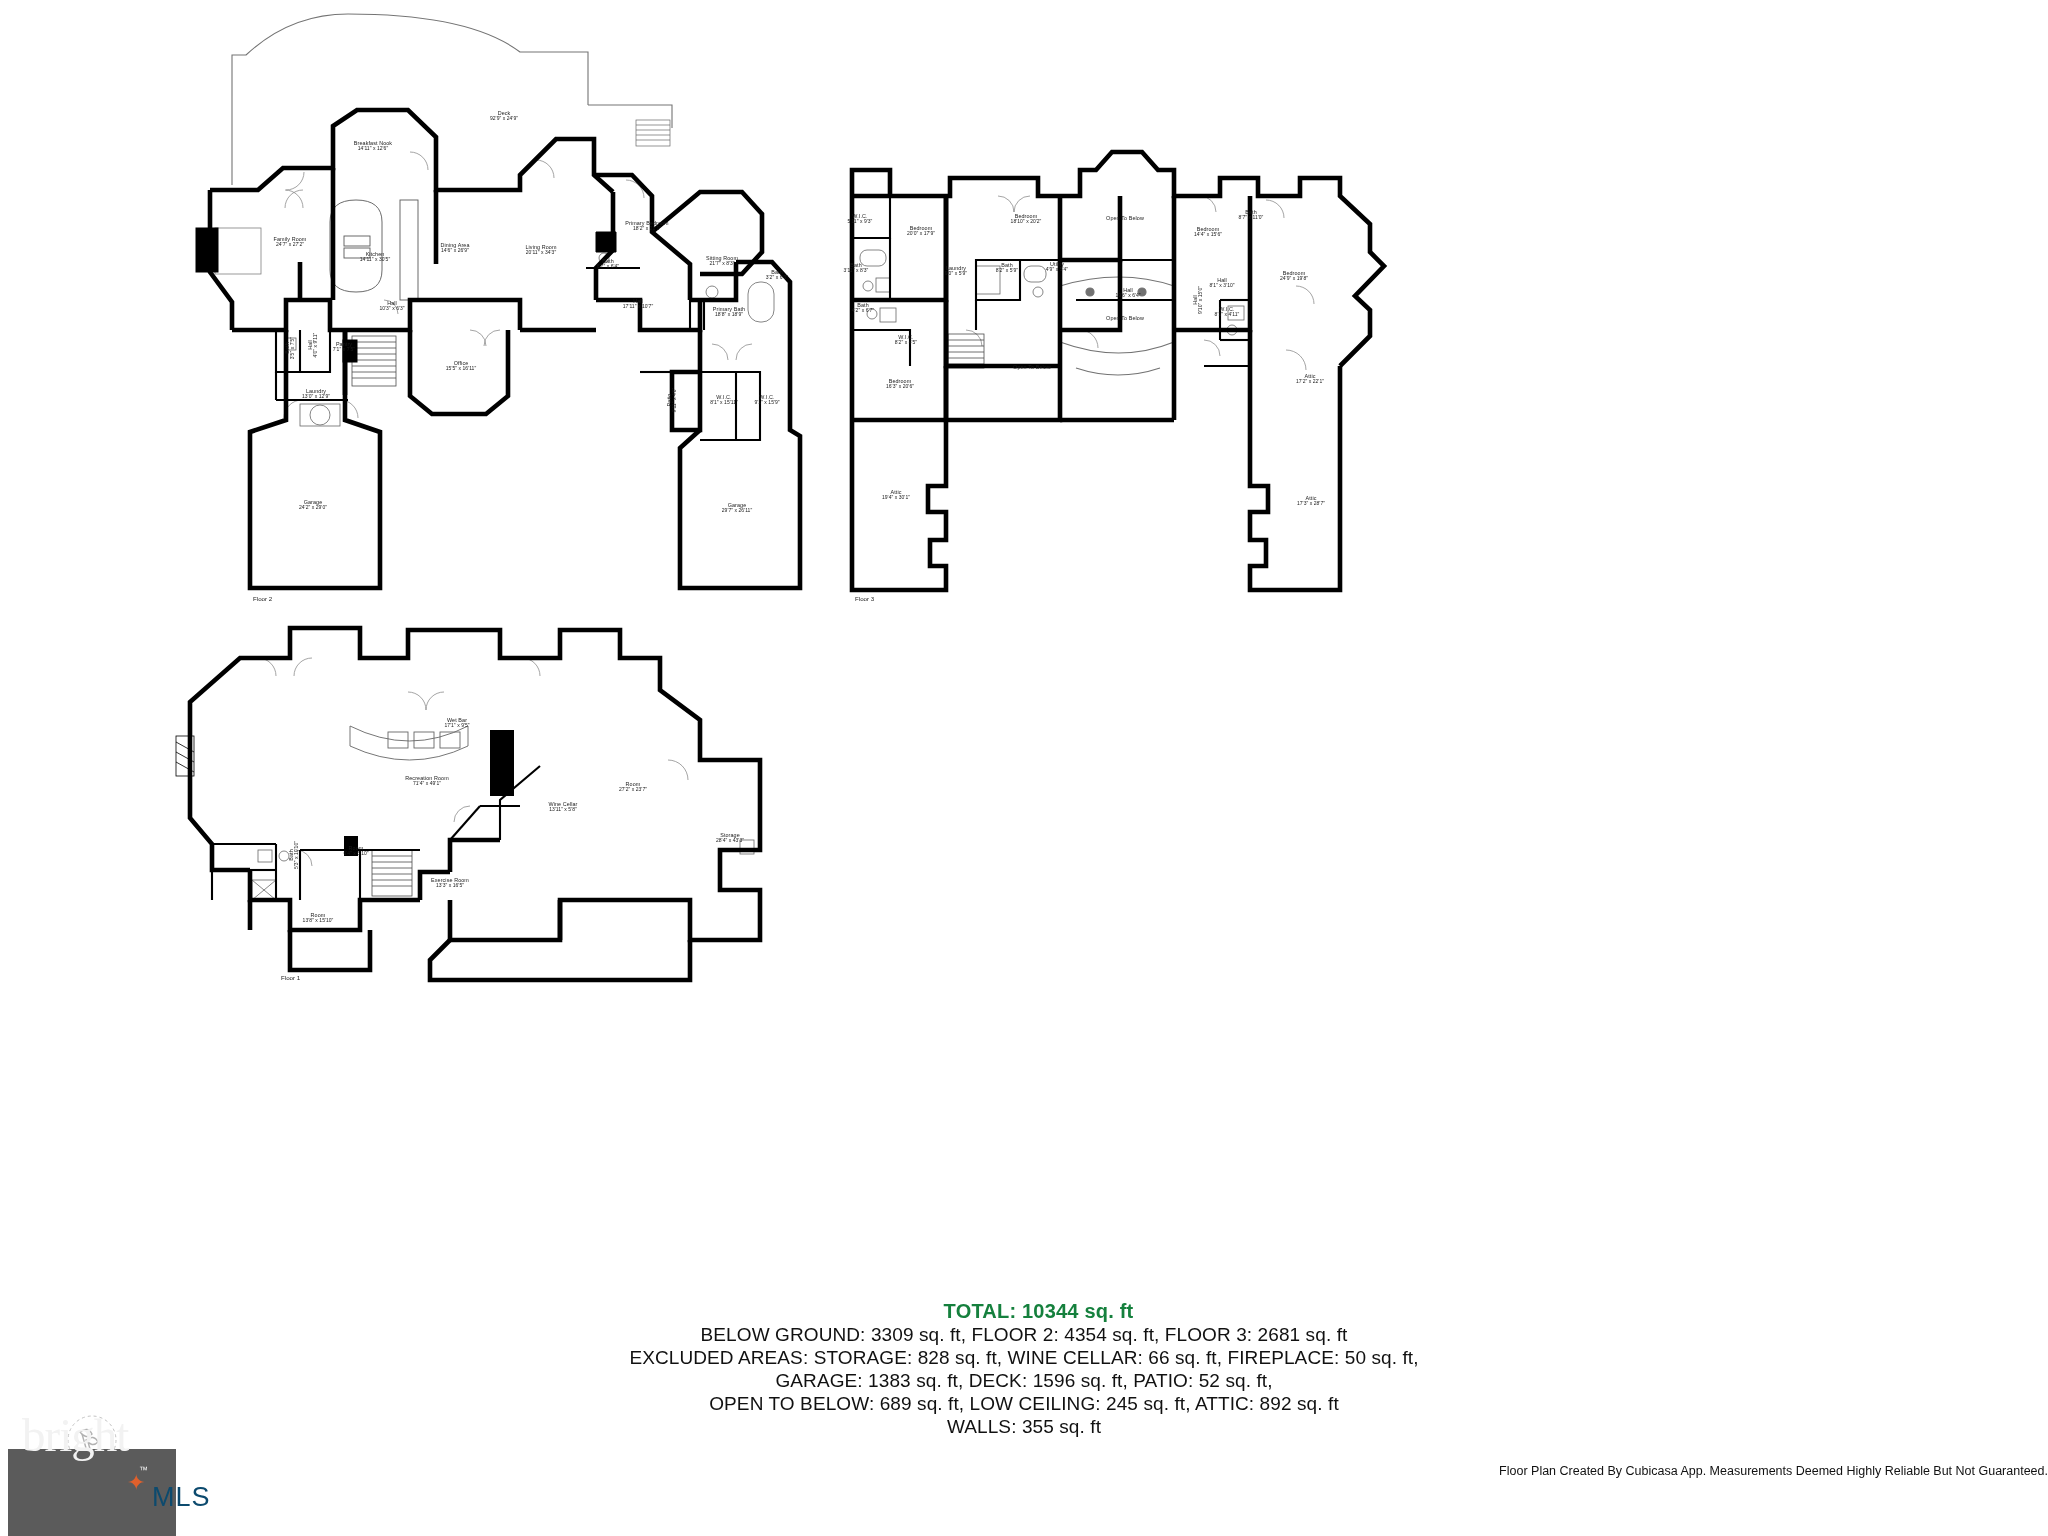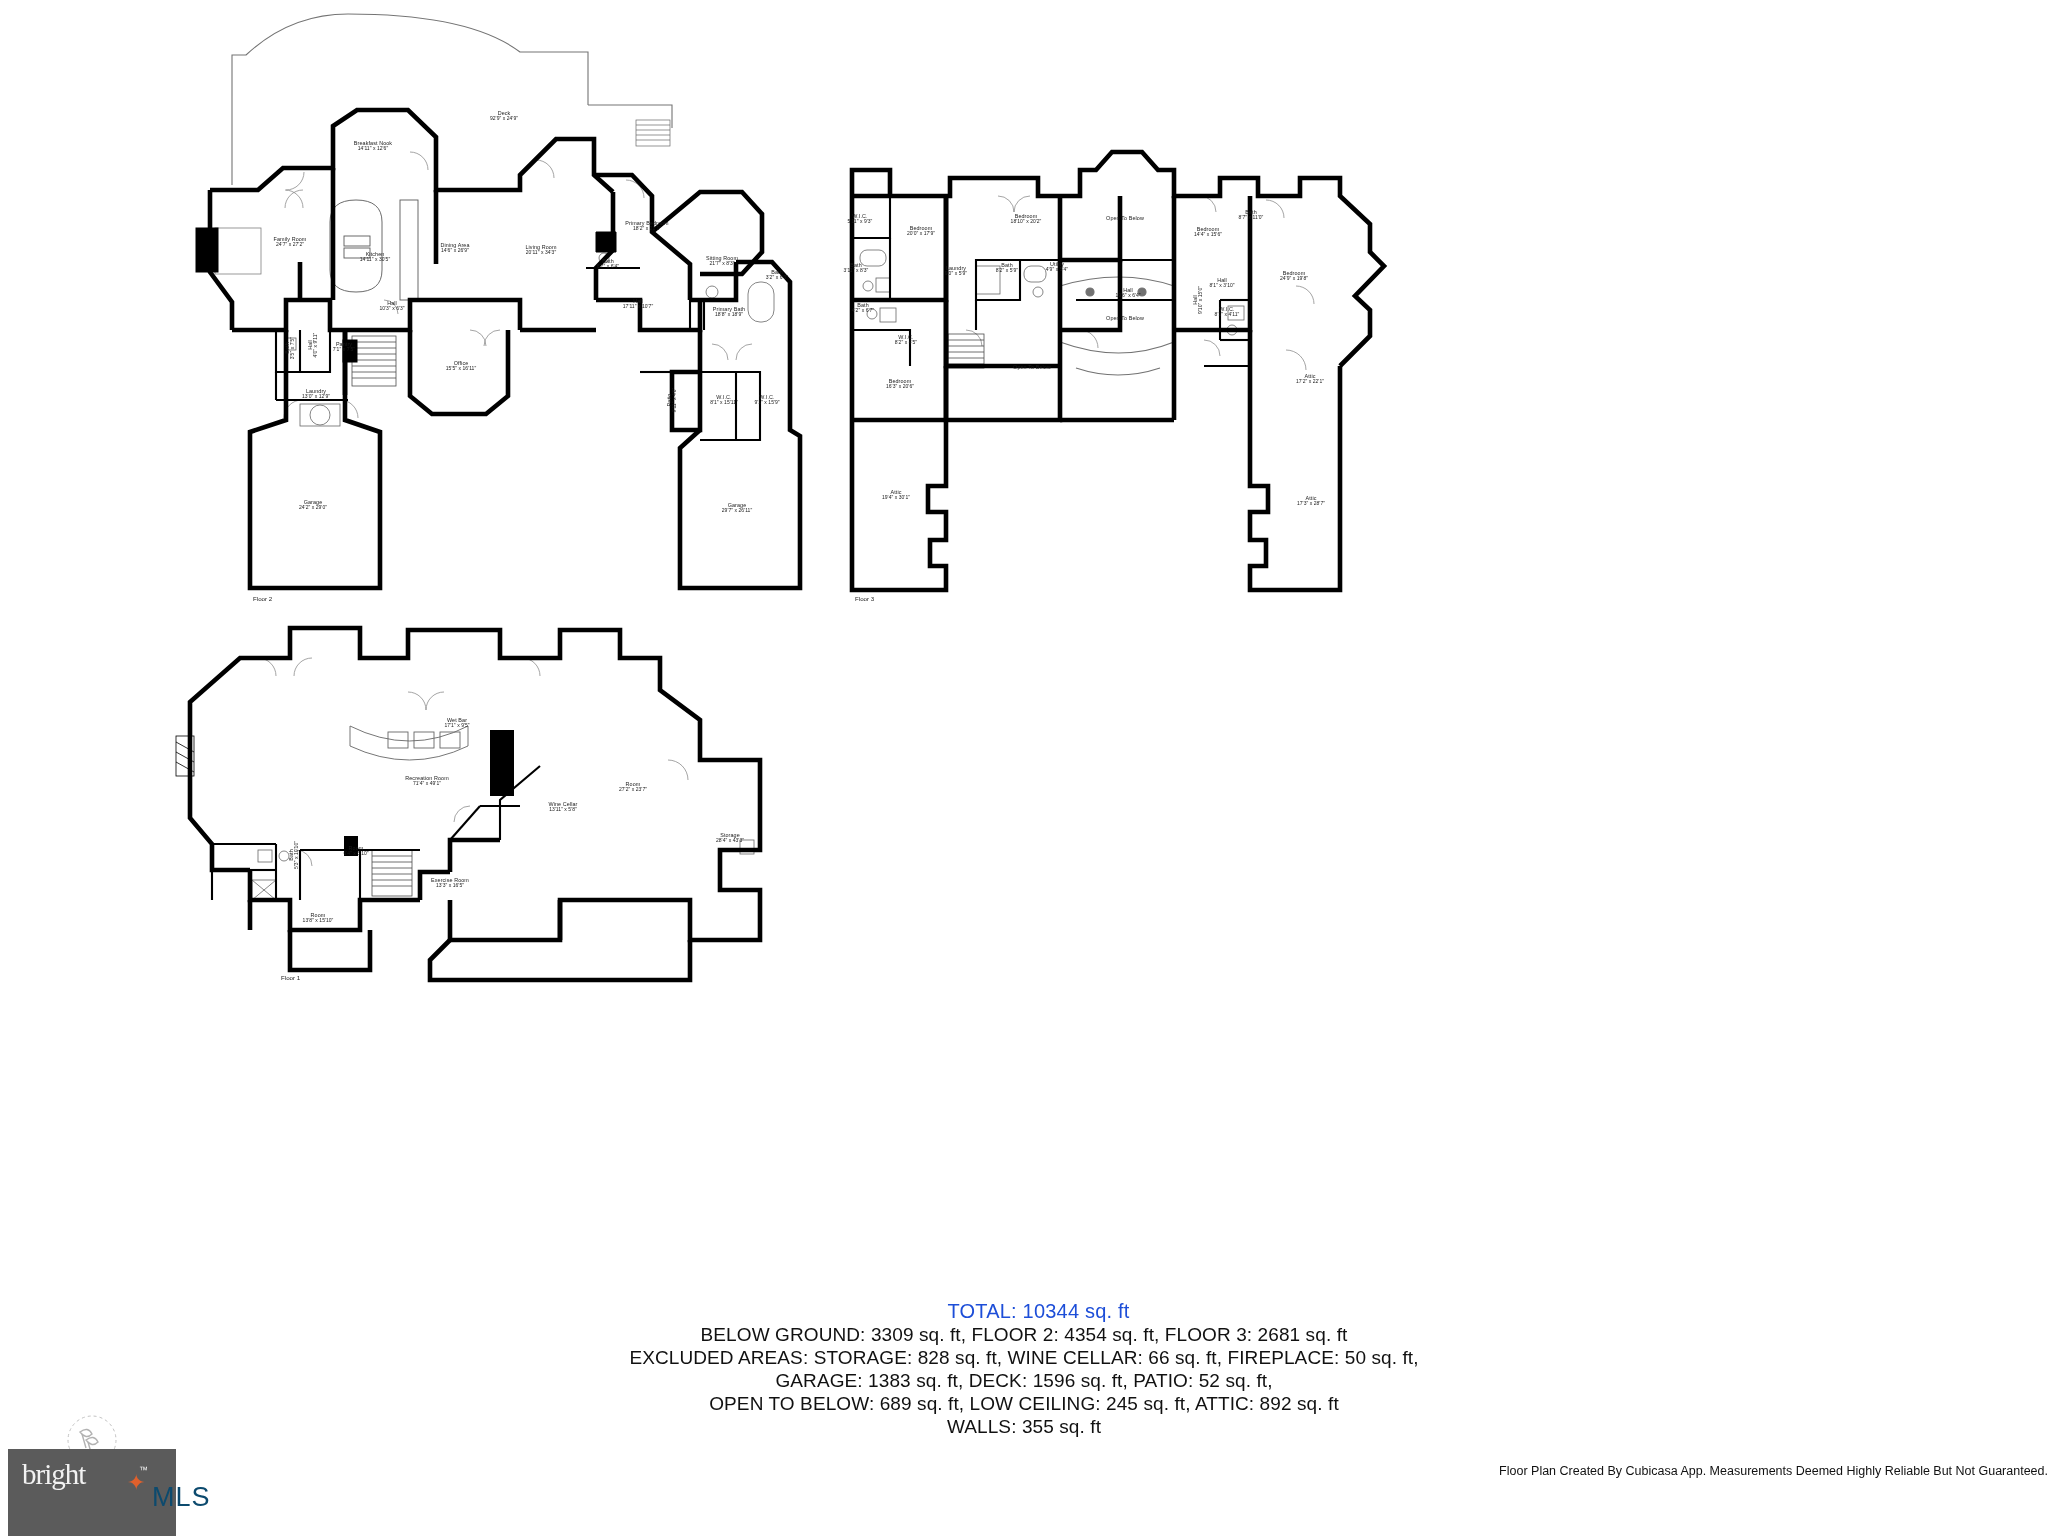--- a/index.html
+++ b/index.html
@@ -17,30 +17,30 @@
           color:#1a1a1a;font-family:"Liberation Sans",sans-serif;
           pointer-events:none;}
   .rlabel .nm{font-size:5.4px;letter-spacing:.1px;display:block;}
   .rlabel .dm{font-size:5.0px;letter-spacing:.05px;display:block;}
   .rlabel.rot{transform:translate(-50%,-50%) rotate(-90deg);}
 
   .floorcap{position:absolute;font-size:6.2px;color:#222;}
 
   
   #summary{position:absolute;left:0;right:0;top:1300px;text-align:center;}
-  #summary .ttl{font-size:20px;font-weight:normal;letter-spacing:.2px;
-                font-family:"Liberation Sans",sans-serif;color:#1d4ed8;padding-left:29px;}
+  #summary .ttl{font-size:20px;font-weight:bold;letter-spacing:.2px;
+                font-family:"Liberation Sans",sans-serif;color:#15803d;padding-left:29px;}
   #summary .ln{font-size:19px;letter-spacing:.1px;color:#111;margin-top:1px;}
   #summary .disc{font-size:12.5px;color:#111;margin-top:26px;text-align:right;}
 
   
   #logo-box{position:absolute;left:8px;top:1449px;width:168px;height:87px;
             background:#5b5b5b;}
-  #logo-text{position:absolute;left:22px;top:1460px;color:#f2f2f2;
-             font-size:29px;font-family:"Liberation Serif",serif;
+  #logo-text{position:absolute;left:22px;top:1412px;color:#f2f2f2;
+             font-size:47px;font-family:"Liberation Serif",serif;
              letter-spacing:-1px;line-height:1;}
   #logo-mls{position:absolute;left:152px;top:1482px;color:#0c4a6e;
             font-size:27px;font-family:"Liberation Sans",sans-serif;
             letter-spacing:1px;}
   #logo-tm{position:absolute;left:139px;top:1465px;color:#f2f2f2;font-size:9px;}
   #logo-star{position:absolute;left:127px;top:1472px;color:#e0602c;font-size:22px;line-height:1;}
   #watermark{position:absolute;left:56px;top:1412px;width:72px;height:62px;
              opacity:.45;}
   #watermark svg{display:block}
 </style>

